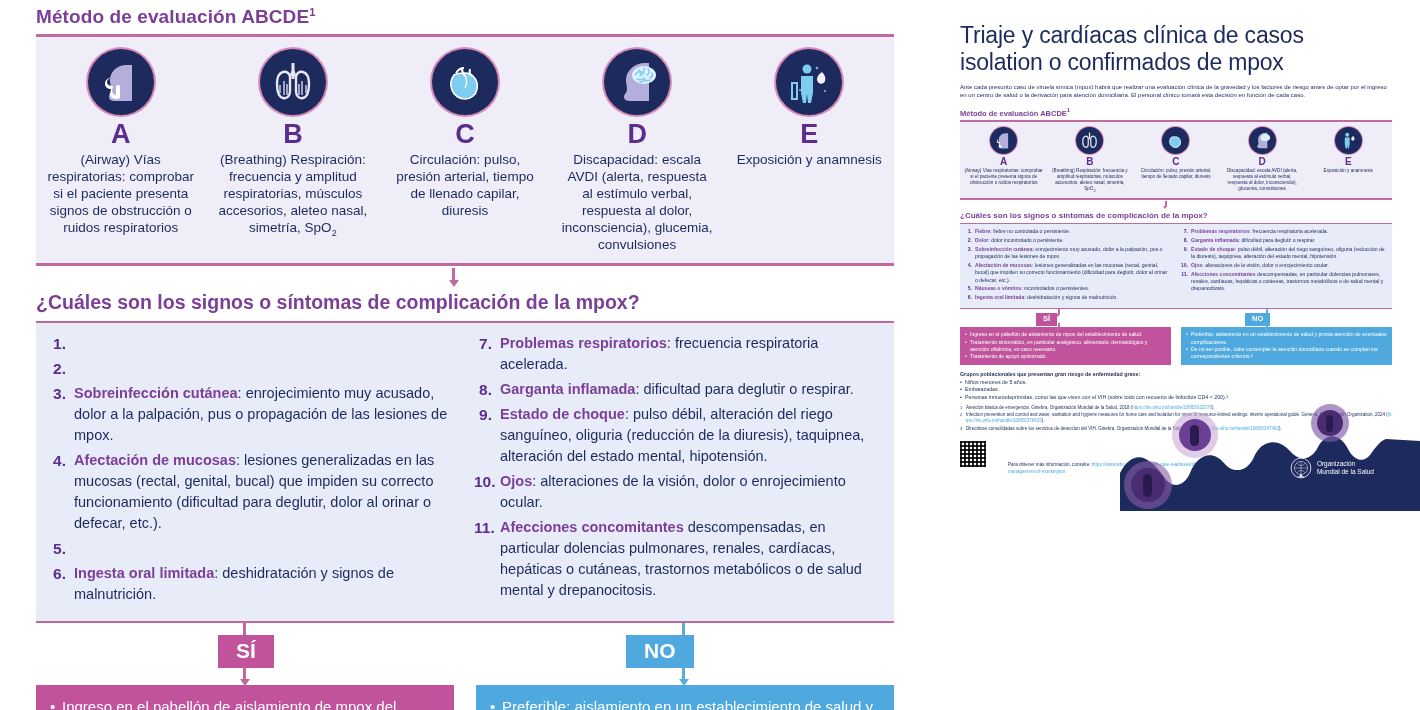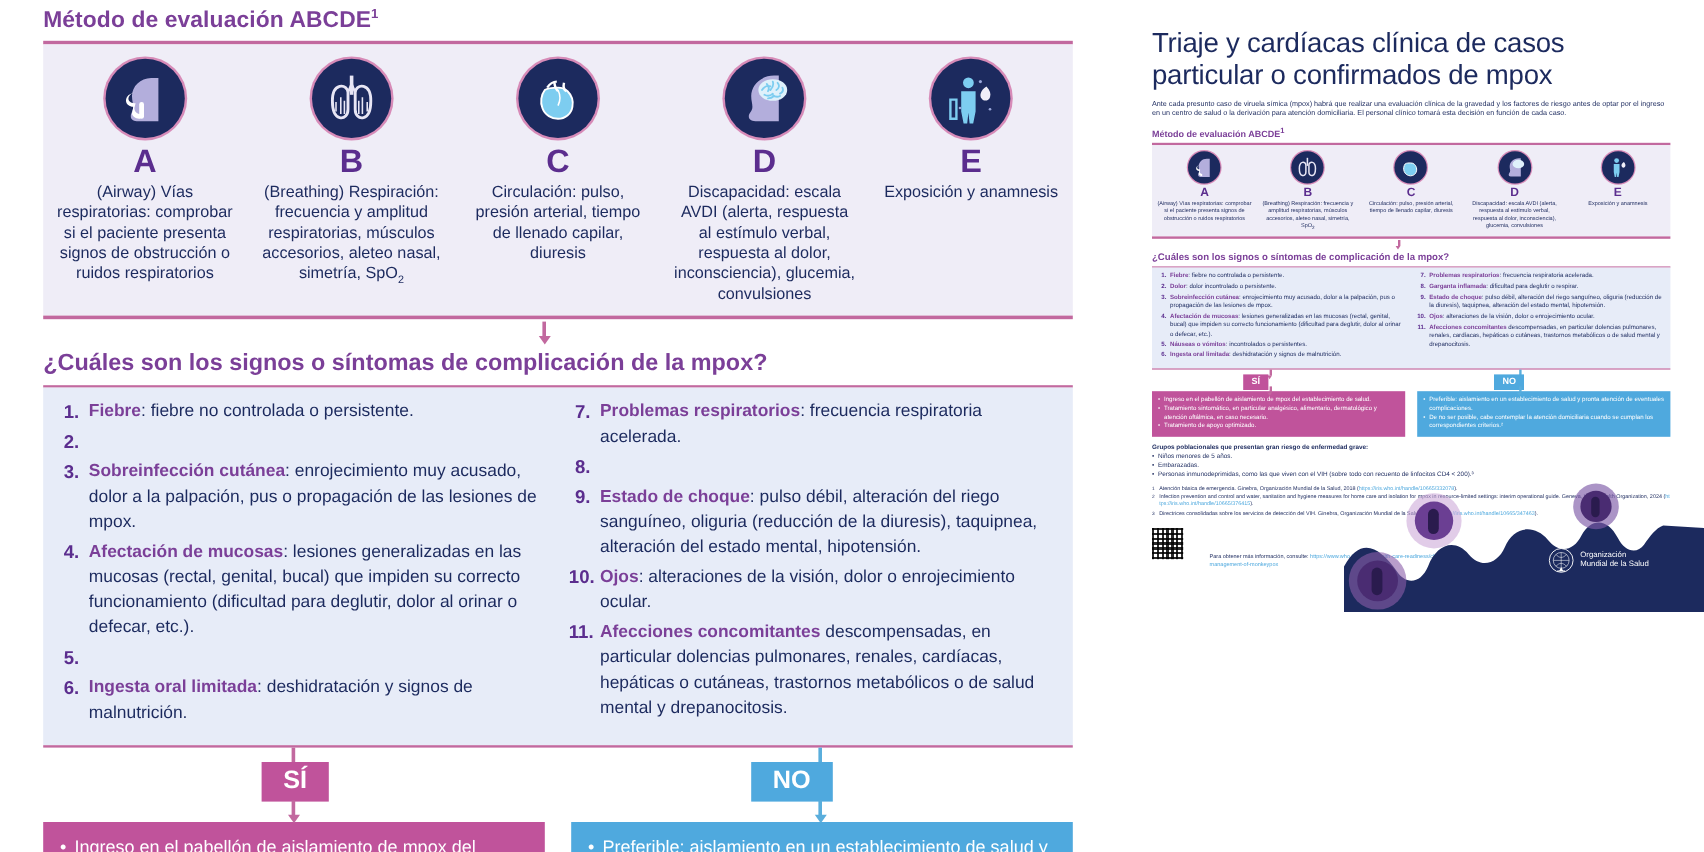--- a/index.html
+++ b/index.html
@@ -274,21 +274,20 @@
     </div>
 
     <div class="q-title">¿Cuáles son los signos o síntomas de complicación de la mpox?</div>
 
     <div class="rule thin"></div>
 
     <div class="signs-box">
       <div class="signs-col">
         <div class="sign-item">
             <span class="sign-num">1.</span>
-            <span><span class="sign-lbl">Fiebre</span><span>: </span><span>fiebre no controlada o persistente.</span></span>
           </div>
         <div class="sign-item">
             <span class="sign-num">2.</span>
           </div>
         <div class="sign-item">
             <span class="sign-num">3.</span>
             <span><span class="sign-lbl">Sobreinfección cutánea</span><span>: </span><span>enrojecimiento muy acusado, dolor a la palpación, pus o propagación de las lesiones de mpox.</span></span>
           </div>
         <div class="sign-item">
             <span class="sign-num">4.</span>
@@ -302,20 +301,21 @@
             <span><span class="sign-lbl">Ingesta oral limitada</span><span>: </span><span>deshidratación y signos de malnutrición.</span></span>
           </div>
       </div>
       <div class="signs-col">
         <div class="sign-item">
             <span class="sign-num">7.</span>
             <span><span class="sign-lbl">Problemas respiratorios</span><span>: </span><span>frecuencia respiratoria acelerada.</span></span>
           </div>
         <div class="sign-item">
             <span class="sign-num">8.</span>
+            <span><span class="sign-lbl">Garganta inflamada</span><span>: </span><span>dificultad para deglutir o respirar.</span></span>
           </div>
         <div class="sign-item">
             <span class="sign-num">9.</span>
             <span><span class="sign-lbl">Estado de choque</span><span>: </span><span>pulso débil, alteración del riego sanguíneo, oliguria (reducción de la diuresis), taquipnea, alteración del estado mental, hipotensión.</span></span>
           </div>
         <div class="sign-item">
             <span class="sign-num">10.</span>
             <span><span class="sign-lbl">Ojos</span><span>: </span><span>alteraciones de la visión, dolor o enrojecimiento ocular.</span></span>
           </div>
         <div class="sign-item">
@@ -355,21 +355,21 @@
 
       </div>
     </div>
 
   </div>
 
   <div class="right-panel">
 
     <div class="r-title">
       <div>Triaje y cardíacas clínica de casos</div>
-      <div>particular o confirmados de mpox</div>
+      <div>isolation o confirmados de mpox</div>
     </div>
 
     <div class="r-intro">Ante cada presunto caso de viruela símica (mpox) habrá que realizar una evaluación clínica de la gravedad y los factores de riesgo antes de optar por el ingreso en un centro de salud o la derivación para atención domiciliaria. El personal clínico tomará esta decisión en función de cada caso.</div>
 
     <div class="r-sec-title"><span>Método de evaluación ABCDE</span><sup>1</sup></div>
 
     <div class="r-rule"></div>
 
     <div class="r-abcde">
       <div class="r-col">

